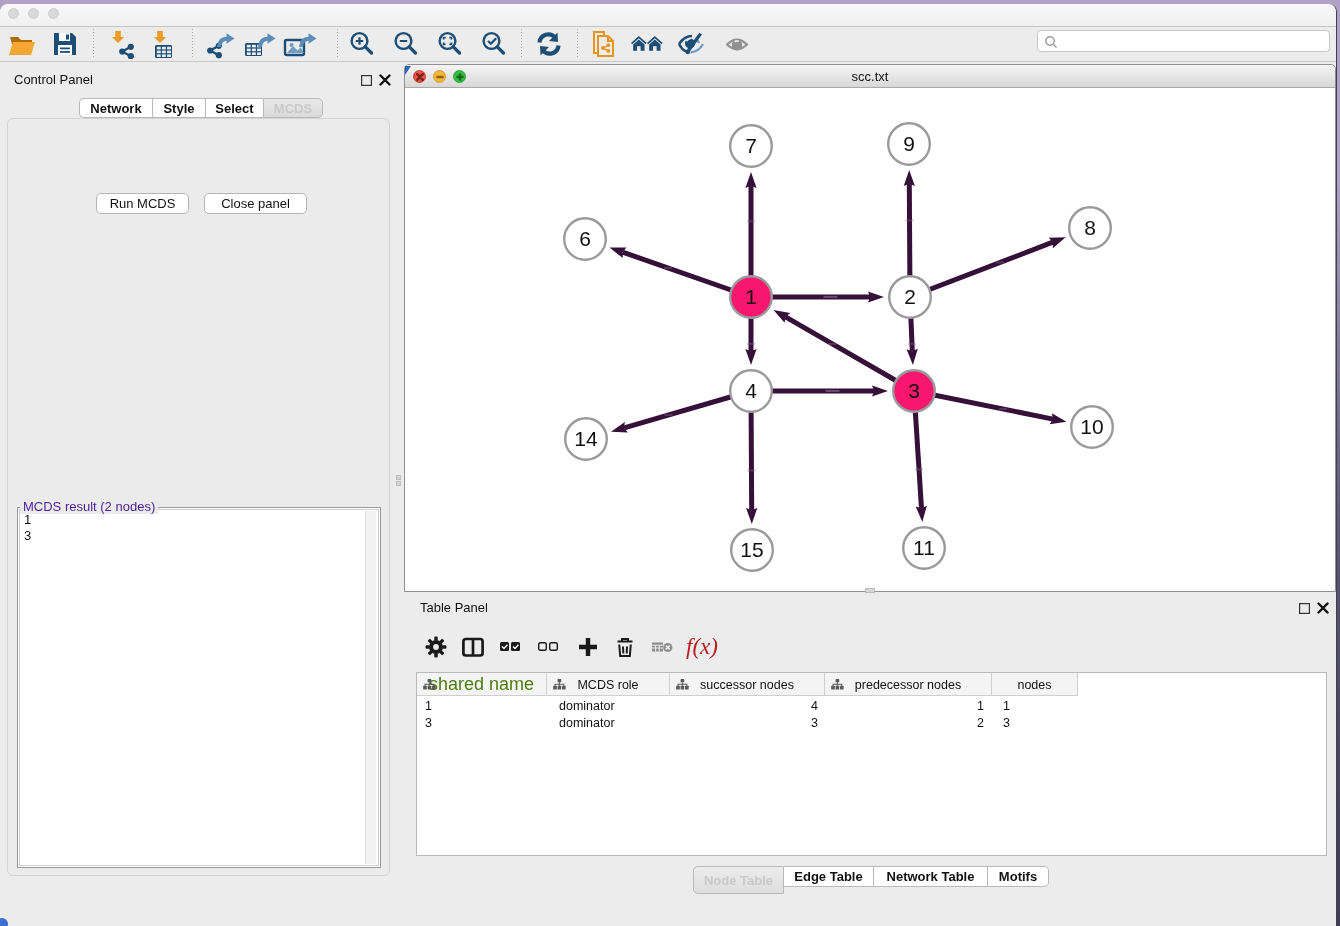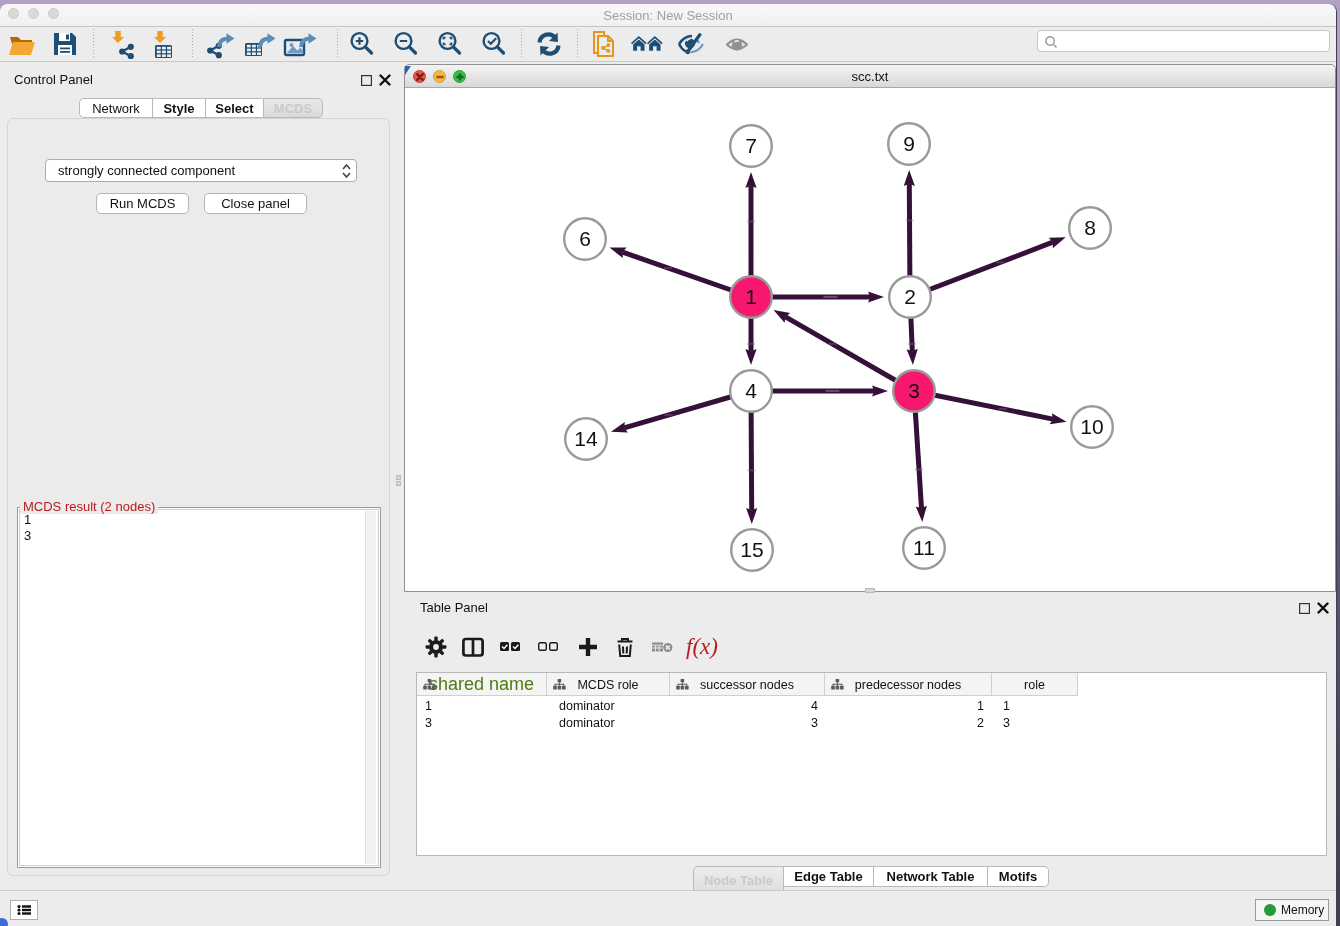--- a/index.html
+++ b/index.html
@@ -3,21 +3,20 @@
 *{margin:0;padding:0;box-sizing:border-box}
 body{width:1340px;height:926px;background:#b2a1c7;font-family:"Liberation Sans",sans-serif;overflow:hidden;position:relative}
 .ic{position:absolute;display:flex;align-items:center;justify-content:center}
 </style></head><body>
 <div style="position:absolute;left:1337px;top:0px;width:3px;height:926px;background:linear-gradient(#b2a1c7 180px,#8a84a2 320px,#5d5977 520px,#474459 780px,#413e52)"></div>
 <div style="position:absolute;left:0px;top:4px;width:1337px;height:922px;background:#ececec;border-radius:8px 8px 0 0;border-right:1px solid #403d54;overflow:hidden">
 <div style="position:relative;height:23px;background:linear-gradient(#f8f8f8,#f0f0f0);border-bottom:1px solid #c4c4c4;border-radius:8px 8px 0 0">
 <div style="position:absolute;left:8px;top:4px;width:11px;height:11px;border-radius:50%;background:#d9d9d9;border:1px solid #cdcdcd"></div>
 <div style="position:absolute;left:28px;top:4px;width:11px;height:11px;border-radius:50%;background:#d9d9d9;border:1px solid #cdcdcd"></div>
 <div style="position:absolute;left:48px;top:4px;width:11px;height:11px;border-radius:50%;background:#d9d9d9;border:1px solid #cdcdcd"></div>
-<div style="position:absolute;left:0;right:0;top:4px;text-align:center;font-size:13px;color:#a0a0a0">Session: New Session</div>
 </div>
 <div style="position:relative;height:35px;background:#ececec;border-bottom:1px solid #c8c8c8">
 <div class="ic" style="left:4px;top:1px;width:34px;height:32px">
         <svg width="30" height="30" viewBox="0 0 30 30" style="">
           <path d="M4 8 h8 l3 3 h11 v4 h-20 z" fill="#b36a00"></path>
           <path d="M3 26 L7 13 h22 L25 26 z" fill="#f5a733"></path>
         </svg>
       </div>
 <div class="ic" style="left:48px;top:1px;width:34px;height:32px">
         <svg width="30" height="30" viewBox="0 0 30 30" style="">
@@ -207,39 +206,35 @@
 </div>
 <div style="position:absolute;left:0px;top:59px;width:392px;height:827px">
 <div style="position:absolute;left:14px;top:9px;font-size:13px;color:#111">Control Panel</div>
 <svg width="11" height="11" style="position:absolute;left:361px;top:12px">
         <rect x="0.5" y="0.5" width="10" height="10" fill="none" stroke="#333" stroke-width="1.4"></rect>
       </svg>
 <svg width="12" height="12" style="position:absolute;left:379px;top:11px">
         <path d="M1.5 1.5 L10.5 10.5 M10.5 1.5 L1.5 10.5" stroke="#111" stroke-width="2.4" stroke-linecap="round"></path>
       </svg>
 <div style="position:absolute;left:79px;top:35px;height:20px">
-<div style="position:absolute;left:0px;width:73px;height:20px;background:#fff;color:#111;border:1px solid #b9b9b9;border-right:none;border-radius:5px 0 0 5px;font-size:13px;font-weight:normal;display:flex;align-items:center;justify-content:center">Network</div>
+<div style="position:absolute;left:0px;width:73px;height:20px;background:#fff;color:#111;border:1px solid #b9b9b9;border-right:none;border-radius:5px 0 0 5px;font-size:13px;font-weight:bold;display:flex;align-items:center;justify-content:center">Network</div>
 <div style="position:absolute;left:73px;width:53px;height:20px;background:#fff;color:#111;border:1px solid #b9b9b9;border-right:none;font-size:13px;font-weight:bold;display:flex;align-items:center;justify-content:center">Style</div>
 <div style="position:absolute;left:126px;width:58px;height:20px;background:#fff;color:#111;border:1px solid #b9b9b9;border-right:none;font-size:13px;font-weight:bold;display:flex;align-items:center;justify-content:center">Select</div>
 <div style="position:absolute;left:184px;width:60px;height:20px;background:linear-gradient(#e9e9e9,#dadada);color:#c9c9c9;border:1px solid #b9b9b9;border-radius:0 5px 5px 0;font-size:13px;font-weight:bold;display:flex;align-items:center;justify-content:center">MCDS</div>
 </div>
 <div style="position:absolute;left:7px;top:55px;width:383px;height:758px;background:#ebebeb;border:1px solid #d4d4d4;border-radius:6px">
-<div style="position:absolute;left:37px;top:40px;width:312px;height:23px;background:#fff;border:1px solid #ababab;border-radius:4px;font-size:13px;color:#111;display:flex;align-items:center;padding-left:12px">strongly connected component<svg width="9" height="14" style="position:absolute;right:5px;top:4px">
-            <path d="M1 5 L4.5 1 L8 5" fill="none" stroke="#444" stroke-width="1.6"></path>
-            <path d="M1 9 L4.5 13 L8 9" fill="none" stroke="#444" stroke-width="1.6"></path>
-          </svg></div>
 <div style="position:absolute;left:88px;top:74px;width:93px;height:21px;background:#fff;border:1px solid #b5b5b5;border-radius:5px;font-size:13px;color:#111;display:flex;align-items:center;justify-content:center">Run MCDS</div>
 <div style="position:absolute;left:196px;top:74px;width:103px;height:21px;background:#fff;border:1px solid #b5b5b5;border-radius:5px;font-size:13px;color:#111;display:flex;align-items:center;justify-content:center">Close panel</div>
 <div style="position:absolute;left:9px;top:388px;width:364px;height:361px;border:1px solid #9a9a9a;background:#fff">
           <div style="position:absolute;left:1px;top:1px;right:1px;bottom:1px;background:#fff;border:1px solid #cfcfcf">
             <div style="position:absolute;left:4px;top:2px;font-size:13px;line-height:16px;color:#111">1<br>3</div>
             <div style="position:absolute;right:2px;top:1px;width:11px;bottom:1px;background:#f2f2f2;border-left:1px solid #dedede"></div>
           </div>
         </div>
-<div style="position:absolute;left:12px;top:381px;height:14px;background:#ebebeb;padding:0 3px;font-size:13px;color:#b91c1c;line-height:14px">MCDS result (2 nodes)</div>
+<div style="position:absolute;left:12px;top:381px;height:14px;background:#ebebeb;padding:0 3px;font-size:13px;color:#4c1d95;line-height:14px">MCDS result (2 nodes)</div>
 </div>
 </div>
 <div style="position:absolute;left:404px;top:60px;width:932px;height:528px;border:1px solid #8f8f8f;border-radius:5px 5px 0 0;background:#fff">
 <div style="position:relative;height:23px;background:linear-gradient(#f4f4f4,#d8d8d8);border-bottom:1px solid #a9a9a9;border-radius:5px 5px 0 0">
 <div style="position:absolute;left:8px;top:5px;width:13px;height:13px;border-radius:50%;background:#ea5649;border:1px solid #c43f37"></div>
 <div style="position:absolute;left:28px;top:5px;width:13px;height:13px;border-radius:50%;background:#f6b73c;border:1px solid #d99c2b"></div>
 <div style="position:absolute;left:48px;top:5px;width:13px;height:13px;border-radius:50%;background:#35c043;border:1px solid #2da039"></div>
 <svg width="10" height="10" style="position:absolute;left:10px;top:7px">
           <path d="M2.2 2.2 L7.8 7.8 M7.8 2.2 L2.2 7.8" stroke="#801f17" stroke-width="2.4" stroke-linecap="round"></path>
         </svg>
@@ -442,45 +437,30 @@
 <div style="position:absolute;left:408px;top:0;width:167px;height:23px;border-right:1px solid #cfcfcf;font-size:12.5px;color:#111;display:flex;align-items:center;justify-content:center">predecessor nodes</div>
 <div style="position:absolute;left:414px;top:6px;line-height:0"><svg width="13" height="11">
             <g fill="#5a5a5a">
               <rect x="4.6" y="0" width="3.6" height="3.2" rx="0.5"></rect>
               <rect x="0.2" y="6.8" width="3.6" height="3.6" rx="0.5"></rect>
               <rect x="4.6" y="6.8" width="3.6" height="3.6" rx="0.5"></rect>
               <rect x="9" y="6.8" width="3.6" height="3.6" rx="0.5"></rect>
               <path d="M6.4 3.2 v3.6 M2 6.8 v-1.6 h8.8 v1.6" stroke="#5a5a5a" fill="none" stroke-width="1.1"></path>
             </g>
           </svg></div>
-<div style="position:absolute;left:575px;top:0;width:86px;height:23px;border-right:1px solid #cfcfcf;font-size:12.5px;color:#111;display:flex;align-items:center;justify-content:center">role</div>
+<div style="position:absolute;left:575px;top:0;width:86px;height:23px;border-right:1px solid #cfcfcf;font-size:12.5px;color:#111;display:flex;align-items:center;justify-content:center">nodes</div>
 <div style="position:absolute;left:8px;top:25px;width:130px;height:16px;font-size:12.5px;color:#111;line-height:16px">1</div>
 <div style="position:absolute;left:142px;top:25px;font-size:12.5px;color:#111;line-height:16px">dominator</div>
 <div style="position:absolute;left:253px;top:25px;width:148px;text-align:right;font-size:12.5px;color:#111;line-height:16px">4</div>
 <div style="position:absolute;left:408px;top:25px;width:159px;text-align:right;font-size:12.5px;color:#111;line-height:16px">1</div>
 <div style="position:absolute;left:586px;top:25px;font-size:12.5px;color:#111;line-height:16px">1</div>
 <div style="position:absolute;left:8px;top:42px;width:130px;height:16px;font-size:12.5px;color:#111;line-height:16px">3</div>
 <div style="position:absolute;left:142px;top:42px;font-size:12.5px;color:#111;line-height:16px">dominator</div>
 <div style="position:absolute;left:253px;top:42px;width:148px;text-align:right;font-size:12.5px;color:#111;line-height:16px">3</div>
 <div style="position:absolute;left:408px;top:42px;width:159px;text-align:right;font-size:12.5px;color:#111;line-height:16px">2</div>
 <div style="position:absolute;left:586px;top:42px;font-size:12.5px;color:#111;line-height:16px">3</div>
 </div>
 <div style="position:absolute;left:289px;top:274px;width:91px;height:28px;background:linear-gradient(#ececec,#dedede);color:#c9c9c9;border:1px solid #b9b9b9;border-radius:5px 0 0 5px;font-size:13px;font-weight:bold;display:flex;align-items:center;justify-content:center">Node Table</div>
 <div style="position:absolute;left:380px;top:274px;width:90px;height:21px;background:#fff;color:#111;border:1px solid #b9b9b9;border-left:none;font-size:13px;font-weight:bold;display:flex;align-items:center;justify-content:center">Edge Table</div>
 <div style="position:absolute;left:470px;top:274px;width:114px;height:21px;background:#fff;color:#111;border:1px solid #b9b9b9;border-left:none;font-size:13px;font-weight:bold;display:flex;align-items:center;justify-content:center">Network Table</div>
 <div style="position:absolute;left:584px;top:274px;width:61px;height:21px;background:#fff;color:#111;border:1px solid #b9b9b9;border-left:none;border-radius:0 5px 5px 0;font-size:13px;font-weight:bold;display:flex;align-items:center;justify-content:center">Motifs</div>
 </div>
-<div style="position:absolute;left:0px;top:886px;width:1337px;height:36px;background:#ececec;border-top:1px solid #c9c9c9">
-<div style="position:absolute;left:10px;top:9px;width:28px;height:20px;background:#fff;border:1px solid #b0b0b0;display:flex;align-items:center;justify-content:center">
-        <svg width="14" height="12">
-          <g fill="#111">
-            <circle cx="2" cy="2.5" r="1.6"></circle>
-            <circle cx="2" cy="6" r="1.6"></circle>
-            <circle cx="2" cy="9.5" r="1.6"></circle>
-            <rect x="5" y="1.3" width="9" height="2.4"></rect>
-            <rect x="5" y="4.8" width="9" height="2.4"></rect>
-            <rect x="5" y="8.3" width="9" height="2.4"></rect>
-          </g>
-        </svg>
-      </div>
-<div style="position:absolute;left:1255px;top:8px;width:74px;height:22px;background:#f6f6f6;border:1px solid #9b9b9b;font-size:12px;color:#111;display:flex;align-items:center"><div style="width:12px;height:12px;border-radius:50%;background:#259b38;margin:0 5px 0 8px"></div>Memory</div>
-</div>
 </div>
 <div style="position:absolute;left:-4px;top:918px;width:12px;height:12px;border-radius:50%;background:#3b6fd4"></div>
 </body></html>

